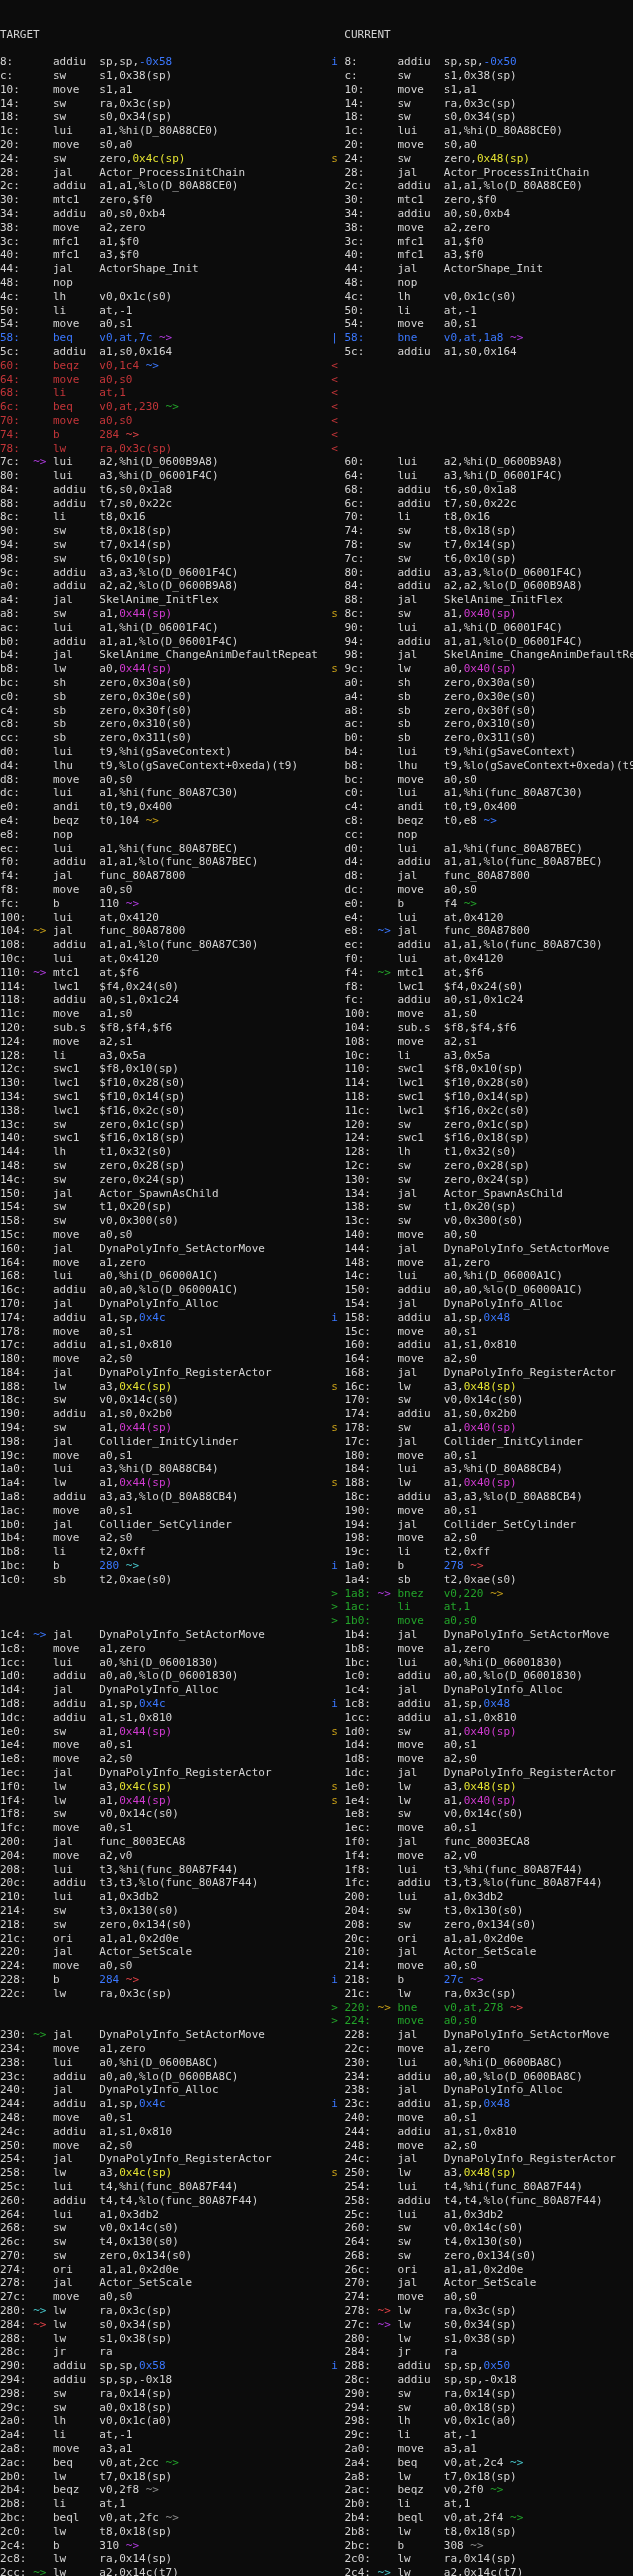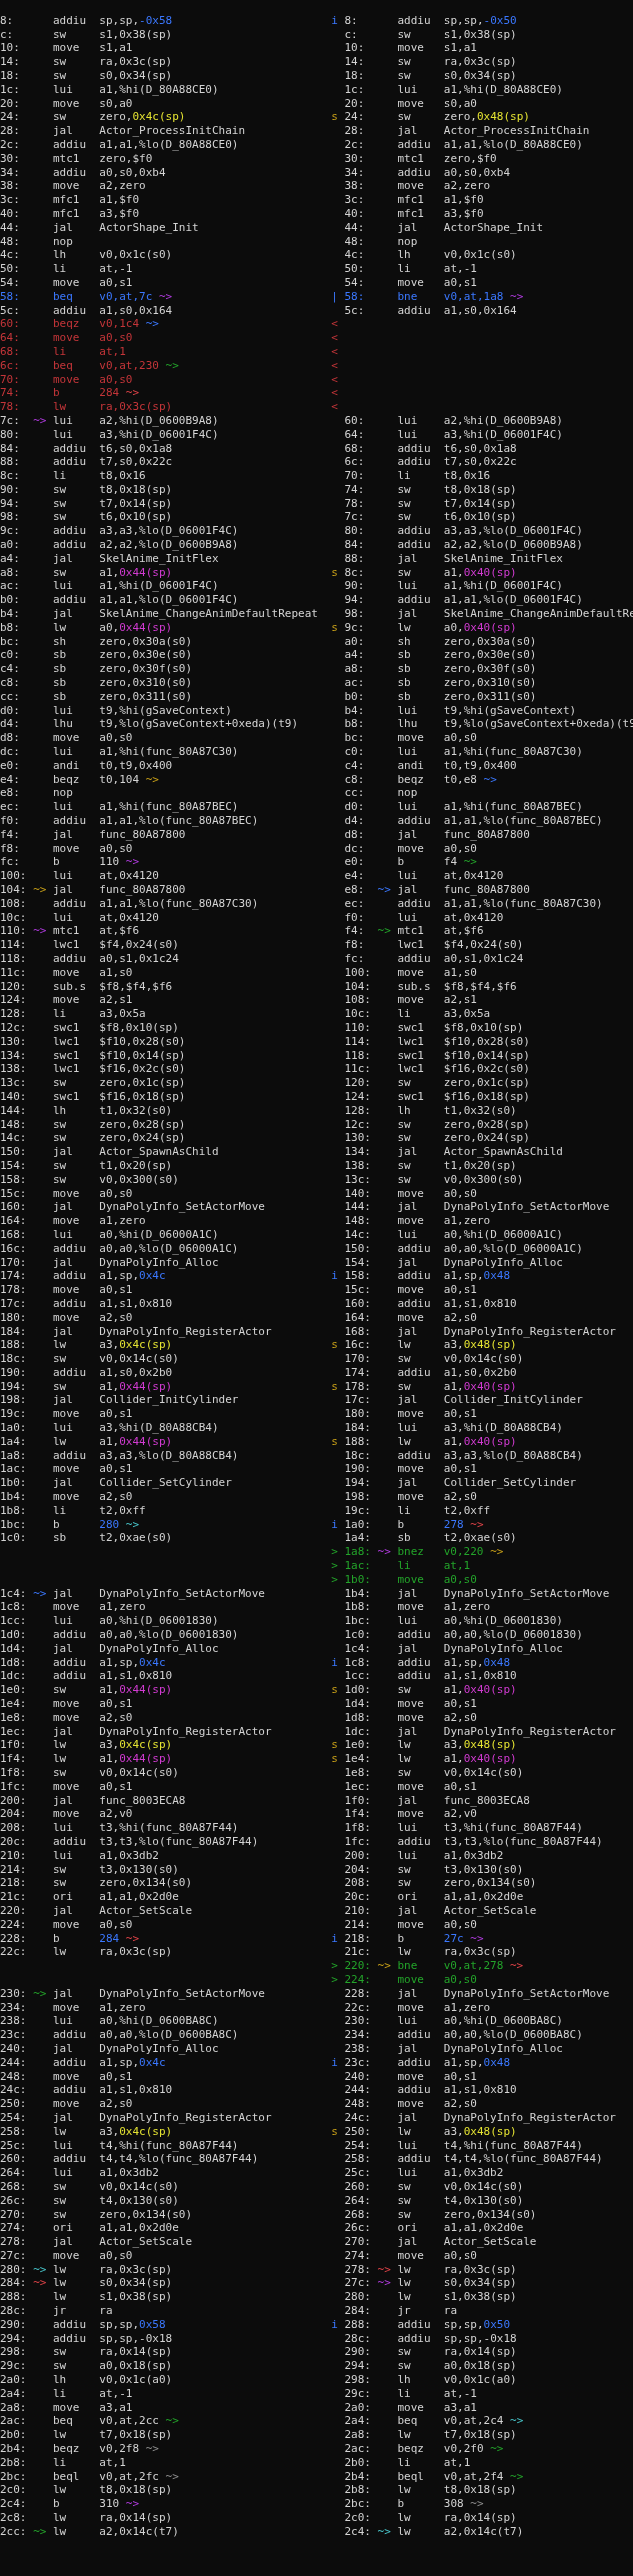--- a/index.html
+++ b/index.html
@@ -5,14 +5,15 @@
   html,body{margin:0;padding:0;background:#0c0c0c;}
   body{width:633px;height:2576px;overflow:hidden;}
   #diff{font-family:"DejaVu Sans Mono",monospace;font-size:11px;line-height:13.8px;color:#d4d4d4;white-space:pre;}
   .row{height:13.8px;white-space:pre;}
   .hdr-target{display:inline-block;width:52ch;}
 </style>
 </head>
 <body>
 
 <div id="diff">
+  <div class="row"><span class="hdr-target">TARGET</span><span>CURRENT</span></div>
 <div class="row"><span>8:   </span><span>   </span><span>addiu  </span><span>sp,sp,</span><span style="color: rgb(59, 120, 255);">-0x58</span><span>                        </span><span style="color: rgb(59, 120, 255);">i</span><span> </span><span>8:   </span><span>   </span><span>addiu  </span><span>sp,sp,</span><span style="color: rgb(59, 120, 255);">-0x50</span></div><div class="row"><span>c:   </span><span>   </span><span>sw     </span><span>s1,0x38(sp)</span><span>                        </span><span> </span><span> </span><span>c:   </span><span>   </span><span>sw     </span><span>s1,0x38(sp)</span></div><div class="row"><span>10:  </span><span>   </span><span>move   </span><span>s1,a1</span><span>                              </span><span> </span><span> </span><span>10:  </span><span>   </span><span>move   </span><span>s1,a1</span></div><div class="row"><span>14:  </span><span>   </span><span>sw     </span><span>ra,0x3c(sp)</span><span>                        </span><span> </span><span> </span><span>14:  </span><span>   </span><span>sw     </span><span>ra,0x3c(sp)</span></div><div class="row"><span>18:  </span><span>   </span><span>sw     </span><span>s0,0x34(sp)</span><span>                        </span><span> </span><span> </span><span>18:  </span><span>   </span><span>sw     </span><span>s0,0x34(sp)</span></div><div class="row"><span>1c:  </span><span>   </span><span>lui    </span><span>a1,%hi(D_80A88CE0)</span><span>                 </span><span> </span><span> </span><span>1c:  </span><span>   </span><span>lui    </span><span>a1,%hi(D_80A88CE0)</span></div><div class="row"><span>20:  </span><span>   </span><span>move   </span><span>s0,a0</span><span>                              </span><span> </span><span> </span><span>20:  </span><span>   </span><span>move   </span><span>s0,a0</span></div><div class="row"><span>24:  </span><span>   </span><span>sw     </span><span>zero,</span><span style="color: rgb(229, 228, 50);">0x4c(sp)</span><span>                      </span><span style="color: rgb(200, 160, 24);">s</span><span> </span><span>24:  </span><span>   </span><span>sw     </span><span>zero,</span><span style="color: rgb(229, 228, 50);">0x48(sp)</span></div><div class="row"><span>28:  </span><span>   </span><span>jal    </span><span>Actor_ProcessInitChain</span><span>             </span><span> </span><span> </span><span>28:  </span><span>   </span><span>jal    </span><span>Actor_ProcessInitChain</span></div><div class="row"><span>2c:  </span><span>   </span><span>addiu  </span><span>a1,a1,%lo(D_80A88CE0)</span><span>              </span><span> </span><span> </span><span>2c:  </span><span>   </span><span>addiu  </span><span>a1,a1,%lo(D_80A88CE0)</span></div><div class="row"><span>30:  </span><span>   </span><span>mtc1   </span><span>zero,$f0</span><span>                           </span><span> </span><span> </span><span>30:  </span><span>   </span><span>mtc1   </span><span>zero,$f0</span></div><div class="row"><span>34:  </span><span>   </span><span>addiu  </span><span>a0,s0,0xb4</span><span>                         </span><span> </span><span> </span><span>34:  </span><span>   </span><span>addiu  </span><span>a0,s0,0xb4</span></div><div class="row"><span>38:  </span><span>   </span><span>move   </span><span>a2,zero</span><span>                            </span><span> </span><span> </span><span>38:  </span><span>   </span><span>move   </span><span>a2,zero</span></div><div class="row"><span>3c:  </span><span>   </span><span>mfc1   </span><span>a1,$f0</span><span>                             </span><span> </span><span> </span><span>3c:  </span><span>   </span><span>mfc1   </span><span>a1,$f0</span></div><div class="row"><span>40:  </span><span>   </span><span>mfc1   </span><span>a3,$f0</span><span>                             </span><span> </span><span> </span><span>40:  </span><span>   </span><span>mfc1   </span><span>a3,$f0</span></div><div class="row"><span>44:  </span><span>   </span><span>jal    </span><span>ActorShape_Init</span><span>                    </span><span> </span><span> </span><span>44:  </span><span>   </span><span>jal    </span><span>ActorShape_Init</span></div><div class="row"><span>48:  </span><span>   </span><span>nop    </span><span>                                   </span><span> </span><span> </span><span>48:  </span><span>   </span><span>nop    </span></div><div class="row"><span>4c:  </span><span>   </span><span>lh     </span><span>v0,0x1c(s0)</span><span>                        </span><span> </span><span> </span><span>4c:  </span><span>   </span><span>lh     </span><span>v0,0x1c(s0)</span></div><div class="row"><span>50:  </span><span>   </span><span>li     </span><span>at,-1</span><span>                              </span><span> </span><span> </span><span>50:  </span><span>   </span><span>li     </span><span>at,-1</span></div><div class="row"><span>54:  </span><span>   </span><span>move   </span><span>a0,s1</span><span>                              </span><span> </span><span> </span><span>54:  </span><span>   </span><span>move   </span><span>a0,s1</span></div><div class="row"><span style="color: rgb(59, 120, 255);">58:  </span><span style="color: rgb(59, 120, 255);">   </span><span style="color: rgb(59, 120, 255);">beq    </span><span style="color: rgb(59, 120, 255);">v0,at,7c</span><span style="color: rgb(59, 120, 255);"> </span><span style="color: rgb(177, 59, 224);">~&gt;</span><span>                        </span><span style="color: rgb(59, 120, 255);">|</span><span> </span><span style="color: rgb(59, 120, 255);">58:  </span><span style="color: rgb(59, 120, 255);">   </span><span style="color: rgb(59, 120, 255);">bne    </span><span style="color: rgb(59, 120, 255);">v0,at,1a8</span><span style="color: rgb(59, 120, 255);"> </span><span style="color: rgb(177, 59, 224);">~&gt;</span></div><div class="row"><span>5c:  </span><span>   </span><span>addiu  </span><span>a1,s0,0x164</span><span>                        </span><span> </span><span> </span><span>5c:  </span><span>   </span><span>addiu  </span><span>a1,s0,0x164</span></div><div class="row"><span style="color: rgb(196, 53, 57);">60:  </span><span style="color: rgb(196, 53, 57);">   </span><span style="color: rgb(196, 53, 57);">beqz   </span><span style="color: rgb(196, 53, 57);">v0,1c4</span><span style="color: rgb(196, 53, 57);"> </span><span style="color: rgb(59, 120, 255);">~&gt;</span><span>                          </span><span style="color: rgb(196, 53, 57);">&lt;</span><span> </span></div><div class="row"><span style="color: rgb(196, 53, 57);">64:  </span><span style="color: rgb(196, 53, 57);">   </span><span style="color: rgb(196, 53, 57);">move   </span><span style="color: rgb(196, 53, 57);">a0,s0</span><span>                              </span><span style="color: rgb(196, 53, 57);">&lt;</span><span> </span></div><div class="row"><span style="color: rgb(196, 53, 57);">68:  </span><span style="color: rgb(196, 53, 57);">   </span><span style="color: rgb(196, 53, 57);">li     </span><span style="color: rgb(196, 53, 57);">at,1</span><span>                               </span><span style="color: rgb(196, 53, 57);">&lt;</span><span> </span></div><div class="row"><span style="color: rgb(196, 53, 57);">6c:  </span><span style="color: rgb(196, 53, 57);">   </span><span style="color: rgb(196, 53, 57);">beq    </span><span style="color: rgb(196, 53, 57);">v0,at,230</span><span style="color: rgb(196, 53, 57);"> </span><span style="color: rgb(35, 164, 42);">~&gt;</span><span>                       </span><span style="color: rgb(196, 53, 57);">&lt;</span><span> </span></div><div class="row"><span style="color: rgb(196, 53, 57);">70:  </span><span style="color: rgb(196, 53, 57);">   </span><span style="color: rgb(196, 53, 57);">move   </span><span style="color: rgb(196, 53, 57);">a0,s0</span><span>                              </span><span style="color: rgb(196, 53, 57);">&lt;</span><span> </span></div><div class="row"><span style="color: rgb(196, 53, 57);">74:  </span><span style="color: rgb(196, 53, 57);">   </span><span style="color: rgb(196, 53, 57);">b      </span><span style="color: rgb(196, 53, 57);">284</span><span style="color: rgb(196, 53, 57);"> </span><span style="color: rgb(224, 67, 72);">~&gt;</span><span>                             </span><span style="color: rgb(196, 53, 57);">&lt;</span><span> </span></div><div class="row"><span style="color: rgb(196, 53, 57);">78:  </span><span style="color: rgb(196, 53, 57);">   </span><span style="color: rgb(196, 53, 57);">lw     </span><span style="color: rgb(196, 53, 57);">ra,0x3c(sp)</span><span>                        </span><span style="color: rgb(196, 53, 57);">&lt;</span><span> </span></div><div class="row"><span>7c:  </span><span style="color: rgb(177, 59, 224);">~&gt; </span><span>lui    </span><span>a2,%hi(D_0600B9A8)</span><span>                 </span><span> </span><span> </span><span>60:  </span><span>   </span><span>lui    </span><span>a2,%hi(D_0600B9A8)</span></div><div class="row"><span>80:  </span><span>   </span><span>lui    </span><span>a3,%hi(D_06001F4C)</span><span>                 </span><span> </span><span> </span><span>64:  </span><span>   </span><span>lui    </span><span>a3,%hi(D_06001F4C)</span></div><div class="row"><span>84:  </span><span>   </span><span>addiu  </span><span>t6,s0,0x1a8</span><span>                        </span><span> </span><span> </span><span>68:  </span><span>   </span><span>addiu  </span><span>t6,s0,0x1a8</span></div><div class="row"><span>88:  </span><span>   </span><span>addiu  </span><span>t7,s0,0x22c</span><span>                        </span><span> </span><span> </span><span>6c:  </span><span>   </span><span>addiu  </span><span>t7,s0,0x22c</span></div><div class="row"><span>8c:  </span><span>   </span><span>li     </span><span>t8,0x16</span><span>                            </span><span> </span><span> </span><span>70:  </span><span>   </span><span>li     </span><span>t8,0x16</span></div><div class="row"><span>90:  </span><span>   </span><span>sw     </span><span>t8,0x18(sp)</span><span>                        </span><span> </span><span> </span><span>74:  </span><span>   </span><span>sw     </span><span>t8,0x18(sp)</span></div><div class="row"><span>94:  </span><span>   </span><span>sw     </span><span>t7,0x14(sp)</span><span>                        </span><span> </span><span> </span><span>78:  </span><span>   </span><span>sw     </span><span>t7,0x14(sp)</span></div><div class="row"><span>98:  </span><span>   </span><span>sw     </span><span>t6,0x10(sp)</span><span>                        </span><span> </span><span> </span><span>7c:  </span><span>   </span><span>sw     </span><span>t6,0x10(sp)</span></div><div class="row"><span>9c:  </span><span>   </span><span>addiu  </span><span>a3,a3,%lo(D_06001F4C)</span><span>              </span><span> </span><span> </span><span>80:  </span><span>   </span><span>addiu  </span><span>a3,a3,%lo(D_06001F4C)</span></div><div class="row"><span>a0:  </span><span>   </span><span>addiu  </span><span>a2,a2,%lo(D_0600B9A8)</span><span>              </span><span> </span><span> </span><span>84:  </span><span>   </span><span>addiu  </span><span>a2,a2,%lo(D_0600B9A8)</span></div><div class="row"><span>a4:  </span><span>   </span><span>jal    </span><span>SkelAnime_InitFlex</span><span>                 </span><span> </span><span> </span><span>88:  </span><span>   </span><span>jal    </span><span>SkelAnime_InitFlex</span></div><div class="row"><span>a8:  </span><span>   </span><span>sw     </span><span>a1,</span><span style="color: rgb(210, 59, 210);">0x44(sp)</span><span>                        </span><span style="color: rgb(200, 160, 24);">s</span><span> </span><span>8c:  </span><span>   </span><span>sw     </span><span>a1,</span><span style="color: rgb(210, 59, 210);">0x40(sp)</span></div><div class="row"><span>ac:  </span><span>   </span><span>lui    </span><span>a1,%hi(D_06001F4C)</span><span>                 </span><span> </span><span> </span><span>90:  </span><span>   </span><span>lui    </span><span>a1,%hi(D_06001F4C)</span></div><div class="row"><span>b0:  </span><span>   </span><span>addiu  </span><span>a1,a1,%lo(D_06001F4C)</span><span>              </span><span> </span><span> </span><span>94:  </span><span>   </span><span>addiu  </span><span>a1,a1,%lo(D_06001F4C)</span></div><div class="row"><span>b4:  </span><span>   </span><span>jal    </span><span>SkelAnime_ChangeAnimDefaultRepeat</span><span>  </span><span> </span><span> </span><span>98:  </span><span>   </span><span>jal    </span><span>SkelAnime_ChangeAnimDefaultRepeat</span></div><div class="row"><span>b8:  </span><span>   </span><span>lw     </span><span>a0,</span><span style="color: rgb(210, 59, 210);">0x44(sp)</span><span>                        </span><span style="color: rgb(200, 160, 24);">s</span><span> </span><span>9c:  </span><span>   </span><span>lw     </span><span>a0,</span><span style="color: rgb(210, 59, 210);">0x40(sp)</span></div><div class="row"><span>bc:  </span><span>   </span><span>sh     </span><span>zero,0x30a(s0)</span><span>                     </span><span> </span><span> </span><span>a0:  </span><span>   </span><span>sh     </span><span>zero,0x30a(s0)</span></div><div class="row"><span>c0:  </span><span>   </span><span>sb     </span><span>zero,0x30e(s0)</span><span>                     </span><span> </span><span> </span><span>a4:  </span><span>   </span><span>sb     </span><span>zero,0x30e(s0)</span></div><div class="row"><span>c4:  </span><span>   </span><span>sb     </span><span>zero,0x30f(s0)</span><span>                     </span><span> </span><span> </span><span>a8:  </span><span>   </span><span>sb     </span><span>zero,0x30f(s0)</span></div><div class="row"><span>c8:  </span><span>   </span><span>sb     </span><span>zero,0x310(s0)</span><span>                     </span><span> </span><span> </span><span>ac:  </span><span>   </span><span>sb     </span><span>zero,0x310(s0)</span></div><div class="row"><span>cc:  </span><span>   </span><span>sb     </span><span>zero,0x311(s0)</span><span>                     </span><span> </span><span> </span><span>b0:  </span><span>   </span><span>sb     </span><span>zero,0x311(s0)</span></div><div class="row"><span>d0:  </span><span>   </span><span>lui    </span><span>t9,%hi(gSaveContext)</span><span>               </span><span> </span><span> </span><span>b4:  </span><span>   </span><span>lui    </span><span>t9,%hi(gSaveContext)</span></div><div class="row"><span>d4:  </span><span>   </span><span>lhu    </span><span>t9,%lo(gSaveContext+0xeda)(t9)</span><span>     </span><span> </span><span> </span><span>b8:  </span><span>   </span><span>lhu    </span><span>t9,%lo(gSaveContext+0xeda)(t9)</span></div><div class="row"><span>d8:  </span><span>   </span><span>move   </span><span>a0,s0</span><span>                              </span><span> </span><span> </span><span>bc:  </span><span>   </span><span>move   </span><span>a0,s0</span></div><div class="row"><span>dc:  </span><span>   </span><span>lui    </span><span>a1,%hi(func_80A87C30)</span><span>              </span><span> </span><span> </span><span>c0:  </span><span>   </span><span>lui    </span><span>a1,%hi(func_80A87C30)</span></div><div class="row"><span>e0:  </span><span>   </span><span>andi   </span><span>t0,t9,0x400</span><span>                        </span><span> </span><span> </span><span>c4:  </span><span>   </span><span>andi   </span><span>t0,t9,0x400</span></div><div class="row"><span>e4:  </span><span>   </span><span>beqz   </span><span>t0,104</span><span> </span><span style="color: rgb(200, 160, 24);">~&gt;</span><span>                          </span><span> </span><span> </span><span>c8:  </span><span>   </span><span>beqz   </span><span>t0,e8</span><span> </span><span style="color: rgb(59, 120, 255);">~&gt;</span></div><div class="row"><span>e8:  </span><span>   </span><span>nop    </span><span>                                   </span><span> </span><span> </span><span>cc:  </span><span>   </span><span>nop    </span></div><div class="row"><span>ec:  </span><span>   </span><span>lui    </span><span>a1,%hi(func_80A87BEC)</span><span>              </span><span> </span><span> </span><span>d0:  </span><span>   </span><span>lui    </span><span>a1,%hi(func_80A87BEC)</span></div><div class="row"><span>f0:  </span><span>   </span><span>addiu  </span><span>a1,a1,%lo(func_80A87BEC)</span><span>           </span><span> </span><span> </span><span>d4:  </span><span>   </span><span>addiu  </span><span>a1,a1,%lo(func_80A87BEC)</span></div><div class="row"><span>f4:  </span><span>   </span><span>jal    </span><span>func_80A87800</span><span>                      </span><span> </span><span> </span><span>d8:  </span><span>   </span><span>jal    </span><span>func_80A87800</span></div><div class="row"><span>f8:  </span><span>   </span><span>move   </span><span>a0,s0</span><span>                              </span><span> </span><span> </span><span>dc:  </span><span>   </span><span>move   </span><span>a0,s0</span></div><div class="row"><span>fc:  </span><span>   </span><span>b      </span><span>110</span><span> </span><span style="color: rgb(177, 59, 224);">~&gt;</span><span>                             </span><span> </span><span> </span><span>e0:  </span><span>   </span><span>b      </span><span>f4</span><span> </span><span style="color: rgb(35, 164, 42);">~&gt;</span></div><div class="row"><span>100: </span><span>   </span><span>lui    </span><span>at,0x4120</span><span>                          </span><span> </span><span> </span><span>e4:  </span><span>   </span><span>lui    </span><span>at,0x4120</span></div><div class="row"><span>104: </span><span style="color: rgb(200, 160, 24);">~&gt; </span><span>jal    </span><span>func_80A87800</span><span>                      </span><span> </span><span> </span><span>e8:  </span><span style="color: rgb(59, 120, 255);">~&gt; </span><span>jal    </span><span>func_80A87800</span></div><div class="row"><span>108: </span><span>   </span><span>addiu  </span><span>a1,a1,%lo(func_80A87C30)</span><span>           </span><span> </span><span> </span><span>ec:  </span><span>   </span><span>addiu  </span><span>a1,a1,%lo(func_80A87C30)</span></div><div class="row"><span>10c: </span><span>   </span><span>lui    </span><span>at,0x4120</span><span>                          </span><span> </span><span> </span><span>f0:  </span><span>   </span><span>lui    </span><span>at,0x4120</span></div><div class="row"><span>110: </span><span style="color: rgb(177, 59, 224);">~&gt; </span><span>mtc1   </span><span>at,$f6</span><span>                             </span><span> </span><span> </span><span>f4:  </span><span style="color: rgb(35, 164, 42);">~&gt; </span><span>mtc1   </span><span>at,$f6</span></div><div class="row"><span>114: </span><span>   </span><span>lwc1   </span><span>$f4,0x24(s0)</span><span>                       </span><span> </span><span> </span><span>f8:  </span><span>   </span><span>lwc1   </span><span>$f4,0x24(s0)</span></div><div class="row"><span>118: </span><span>   </span><span>addiu  </span><span>a0,s1,0x1c24</span><span>                       </span><span> </span><span> </span><span>fc:  </span><span>   </span><span>addiu  </span><span>a0,s1,0x1c24</span></div><div class="row"><span>11c: </span><span>   </span><span>move   </span><span>a1,s0</span><span>                              </span><span> </span><span> </span><span>100: </span><span>   </span><span>move   </span><span>a1,s0</span></div><div class="row"><span>120: </span><span>   </span><span>sub.s  </span><span>$f8,$f4,$f6</span><span>                        </span><span> </span><span> </span><span>104: </span><span>   </span><span>sub.s  </span><span>$f8,$f4,$f6</span></div><div class="row"><span>124: </span><span>   </span><span>move   </span><span>a2,s1</span><span>                              </span><span> </span><span> </span><span>108: </span><span>   </span><span>move   </span><span>a2,s1</span></div><div class="row"><span>128: </span><span>   </span><span>li     </span><span>a3,0x5a</span><span>                            </span><span> </span><span> </span><span>10c: </span><span>   </span><span>li     </span><span>a3,0x5a</span></div><div class="row"><span>12c: </span><span>   </span><span>swc1   </span><span>$f8,0x10(sp)</span><span>                       </span><span> </span><span> </span><span>110: </span><span>   </span><span>swc1   </span><span>$f8,0x10(sp)</span></div><div class="row"><span>130: </span><span>   </span><span>lwc1   </span><span>$f10,0x28(s0)</span><span>                      </span><span> </span><span> </span><span>114: </span><span>   </span><span>lwc1   </span><span>$f10,0x28(s0)</span></div><div class="row"><span>134: </span><span>   </span><span>swc1   </span><span>$f10,0x14(sp)</span><span>                      </span><span> </span><span> </span><span>118: </span><span>   </span><span>swc1   </span><span>$f10,0x14(sp)</span></div><div class="row"><span>138: </span><span>   </span><span>lwc1   </span><span>$f16,0x2c(s0)</span><span>                      </span><span> </span><span> </span><span>11c: </span><span>   </span><span>lwc1   </span><span>$f16,0x2c(s0)</span></div><div class="row"><span>13c: </span><span>   </span><span>sw     </span><span>zero,0x1c(sp)</span><span>                      </span><span> </span><span> </span><span>120: </span><span>   </span><span>sw     </span><span>zero,0x1c(sp)</span></div><div class="row"><span>140: </span><span>   </span><span>swc1   </span><span>$f16,0x18(sp)</span><span>                      </span><span> </span><span> </span><span>124: </span><span>   </span><span>swc1   </span><span>$f16,0x18(sp)</span></div><div class="row"><span>144: </span><span>   </span><span>lh     </span><span>t1,0x32(s0)</span><span>                        </span><span> </span><span> </span><span>128: </span><span>   </span><span>lh     </span><span>t1,0x32(s0)</span></div><div class="row"><span>148: </span><span>   </span><span>sw     </span><span>zero,0x28(sp)</span><span>                      </span><span> </span><span> </span><span>12c: </span><span>   </span><span>sw     </span><span>zero,0x28(sp)</span></div><div class="row"><span>14c: </span><span>   </span><span>sw     </span><span>zero,0x24(sp)</span><span>                      </span><span> </span><span> </span><span>130: </span><span>   </span><span>sw     </span><span>zero,0x24(sp)</span></div><div class="row"><span>150: </span><span>   </span><span>jal    </span><span>Actor_SpawnAsChild</span><span>                 </span><span> </span><span> </span><span>134: </span><span>   </span><span>jal    </span><span>Actor_SpawnAsChild</span></div><div class="row"><span>154: </span><span>   </span><span>sw     </span><span>t1,0x20(sp)</span><span>                        </span><span> </span><span> </span><span>138: </span><span>   </span><span>sw     </span><span>t1,0x20(sp)</span></div><div class="row"><span>158: </span><span>   </span><span>sw     </span><span>v0,0x300(s0)</span><span>                       </span><span> </span><span> </span><span>13c: </span><span>   </span><span>sw     </span><span>v0,0x300(s0)</span></div><div class="row"><span>15c: </span><span>   </span><span>move   </span><span>a0,s0</span><span>                              </span><span> </span><span> </span><span>140: </span><span>   </span><span>move   </span><span>a0,s0</span></div><div class="row"><span>160: </span><span>   </span><span>jal    </span><span>DynaPolyInfo_SetActorMove</span><span>          </span><span> </span><span> </span><span>144: </span><span>   </span><span>jal    </span><span>DynaPolyInfo_SetActorMove</span></div><div class="row"><span>164: </span><span>   </span><span>move   </span><span>a1,zero</span><span>                            </span><span> </span><span> </span><span>148: </span><span>   </span><span>move   </span><span>a1,zero</span></div><div class="row"><span>168: </span><span>   </span><span>lui    </span><span>a0,%hi(D_06000A1C)</span><span>                 </span><span> </span><span> </span><span>14c: </span><span>   </span><span>lui    </span><span>a0,%hi(D_06000A1C)</span></div><div class="row"><span>16c: </span><span>   </span><span>addiu  </span><span>a0,a0,%lo(D_06000A1C)</span><span>              </span><span> </span><span> </span><span>150: </span><span>   </span><span>addiu  </span><span>a0,a0,%lo(D_06000A1C)</span></div><div class="row"><span>170: </span><span>   </span><span>jal    </span><span>DynaPolyInfo_Alloc</span><span>                 </span><span> </span><span> </span><span>154: </span><span>   </span><span>jal    </span><span>DynaPolyInfo_Alloc</span></div><div class="row"><span>174: </span><span>   </span><span>addiu  </span><span>a1,sp,</span><span style="color: rgb(59, 120, 255);">0x4c</span><span>                         </span><span style="color: rgb(59, 120, 255);">i</span><span> </span><span>158: </span><span>   </span><span>addiu  </span><span>a1,sp,</span><span style="color: rgb(59, 120, 255);">0x48</span></div><div class="row"><span>178: </span><span>   </span><span>move   </span><span>a0,s1</span><span>                              </span><span> </span><span> </span><span>15c: </span><span>   </span><span>move   </span><span>a0,s1</span></div><div class="row"><span>17c: </span><span>   </span><span>addiu  </span><span>a1,s1,0x810</span><span>                        </span><span> </span><span> </span><span>160: </span><span>   </span><span>addiu  </span><span>a1,s1,0x810</span></div><div class="row"><span>180: </span><span>   </span><span>move   </span><span>a2,s0</span><span>                              </span><span> </span><span> </span><span>164: </span><span>   </span><span>move   </span><span>a2,s0</span></div><div class="row"><span>184: </span><span>   </span><span>jal    </span><span>DynaPolyInfo_RegisterActor</span><span>         </span><span> </span><span> </span><span>168: </span><span>   </span><span>jal    </span><span>DynaPolyInfo_RegisterActor</span></div><div class="row"><span>188: </span><span>   </span><span>lw     </span><span>a3,</span><span style="color: rgb(229, 228, 50);">0x4c(sp)</span><span>                        </span><span style="color: rgb(200, 160, 24);">s</span><span> </span><span>16c: </span><span>   </span><span>lw     </span><span>a3,</span><span style="color: rgb(229, 228, 50);">0x48(sp)</span></div><div class="row"><span>18c: </span><span>   </span><span>sw     </span><span>v0,0x14c(s0)</span><span>                       </span><span> </span><span> </span><span>170: </span><span>   </span><span>sw     </span><span>v0,0x14c(s0)</span></div><div class="row"><span>190: </span><span>   </span><span>addiu  </span><span>a1,s0,0x2b0</span><span>                        </span><span> </span><span> </span><span>174: </span><span>   </span><span>addiu  </span><span>a1,s0,0x2b0</span></div><div class="row"><span>194: </span><span>   </span><span>sw     </span><span>a1,</span><span style="color: rgb(210, 59, 210);">0x44(sp)</span><span>                        </span><span style="color: rgb(200, 160, 24);">s</span><span> </span><span>178: </span><span>   </span><span>sw     </span><span>a1,</span><span style="color: rgb(210, 59, 210);">0x40(sp)</span></div><div class="row"><span>198: </span><span>   </span><span>jal    </span><span>Collider_InitCylinder</span><span>              </span><span> </span><span> </span><span>17c: </span><span>   </span><span>jal    </span><span>Collider_InitCylinder</span></div><div class="row"><span>19c: </span><span>   </span><span>move   </span><span>a0,s1</span><span>                              </span><span> </span><span> </span><span>180: </span><span>   </span><span>move   </span><span>a0,s1</span></div><div class="row"><span>1a0: </span><span>   </span><span>lui    </span><span>a3,%hi(D_80A88CB4)</span><span>                 </span><span> </span><span> </span><span>184: </span><span>   </span><span>lui    </span><span>a3,%hi(D_80A88CB4)</span></div><div class="row"><span>1a4: </span><span>   </span><span>lw     </span><span>a1,</span><span style="color: rgb(210, 59, 210);">0x44(sp)</span><span>                        </span><span style="color: rgb(200, 160, 24);">s</span><span> </span><span>188: </span><span>   </span><span>lw     </span><span>a1,</span><span style="color: rgb(210, 59, 210);">0x40(sp)</span></div><div class="row"><span>1a8: </span><span>   </span><span>addiu  </span><span>a3,a3,%lo(D_80A88CB4)</span><span>              </span><span> </span><span> </span><span>18c: </span><span>   </span><span>addiu  </span><span>a3,a3,%lo(D_80A88CB4)</span></div><div class="row"><span>1ac: </span><span>   </span><span>move   </span><span>a0,s1</span><span>                              </span><span> </span><span> </span><span>190: </span><span>   </span><span>move   </span><span>a0,s1</span></div><div class="row"><span>1b0: </span><span>   </span><span>jal    </span><span>Collider_SetCylinder</span><span>               </span><span> </span><span> </span><span>194: </span><span>   </span><span>jal    </span><span>Collider_SetCylinder</span></div><div class="row"><span>1b4: </span><span>   </span><span>move   </span><span>a2,s0</span><span>                              </span><span> </span><span> </span><span>198: </span><span>   </span><span>move   </span><span>a2,s0</span></div><div class="row"><span>1b8: </span><span>   </span><span>li     </span><span>t2,0xff</span><span>                            </span><span> </span><span> </span><span>19c: </span><span>   </span><span>li     </span><span>t2,0xff</span></div><div class="row"><span>1bc: </span><span>   </span><span>b      </span><span style="color: rgb(59, 120, 255);">280</span><span> </span><span style="color: rgb(72, 199, 204);">~&gt;</span><span>                             </span><span style="color: rgb(59, 120, 255);">i</span><span> </span><span>1a0: </span><span>   </span><span>b      </span><span style="color: rgb(59, 120, 255);">278</span><span> </span><span style="color: rgb(224, 67, 72);">~&gt;</span></div><div class="row"><span>1c0: </span><span>   </span><span>sb     </span><span>t2,0xae(s0)</span><span>                        </span><span> </span><span> </span><span>1a4: </span><span>   </span><span>sb     </span><span>t2,0xae(s0)</span></div><div class="row"><span>                                                  </span><span style="color: rgb(35, 164, 42);">&gt;</span><span> </span><span style="color: rgb(35, 164, 42);">1a8: </span><span style="color: rgb(177, 59, 224);">~&gt; </span><span style="color: rgb(35, 164, 42);">bnez   </span><span style="color: rgb(35, 164, 42);">v0,220</span><span style="color: rgb(35, 164, 42);"> </span><span style="color: rgb(200, 160, 24);">~&gt;</span></div><div class="row"><span>                                                  </span><span style="color: rgb(35, 164, 42);">&gt;</span><span> </span><span style="color: rgb(35, 164, 42);">1ac: </span><span style="color: rgb(35, 164, 42);">   </span><span style="color: rgb(35, 164, 42);">li     </span><span style="color: rgb(35, 164, 42);">at,1</span></div><div class="row"><span>                                                  </span><span style="color: rgb(35, 164, 42);">&gt;</span><span> </span><span style="color: rgb(35, 164, 42);">1b0: </span><span style="color: rgb(35, 164, 42);">   </span><span style="color: rgb(35, 164, 42);">move   </span><span style="color: rgb(35, 164, 42);">a0,s0</span></div><div class="row"><span>1c4: </span><span style="color: rgb(59, 120, 255);">~&gt; </span><span>jal    </span><span>DynaPolyInfo_SetActorMove</span><span>          </span><span> </span><span> </span><span>1b4: </span><span>   </span><span>jal    </span><span>DynaPolyInfo_SetActorMove</span></div><div class="row"><span>1c8: </span><span>   </span><span>move   </span><span>a1,zero</span><span>                            </span><span> </span><span> </span><span>1b8: </span><span>   </span><span>move   </span><span>a1,zero</span></div><div class="row"><span>1cc: </span><span>   </span><span>lui    </span><span>a0,%hi(D_06001830)</span><span>                 </span><span> </span><span> </span><span>1bc: </span><span>   </span><span>lui    </span><span>a0,%hi(D_06001830)</span></div><div class="row"><span>1d0: </span><span>   </span><span>addiu  </span><span>a0,a0,%lo(D_06001830)</span><span>              </span><span> </span><span> </span><span>1c0: </span><span>   </span><span>addiu  </span><span>a0,a0,%lo(D_06001830)</span></div><div class="row"><span>1d4: </span><span>   </span><span>jal    </span><span>DynaPolyInfo_Alloc</span><span>                 </span><span> </span><span> </span><span>1c4: </span><span>   </span><span>jal    </span><span>DynaPolyInfo_Alloc</span></div><div class="row"><span>1d8: </span><span>   </span><span>addiu  </span><span>a1,sp,</span><span style="color: rgb(59, 120, 255);">0x4c</span><span>                         </span><span style="color: rgb(59, 120, 255);">i</span><span> </span><span>1c8: </span><span>   </span><span>addiu  </span><span>a1,sp,</span><span style="color: rgb(59, 120, 255);">0x48</span></div><div class="row"><span>1dc: </span><span>   </span><span>addiu  </span><span>a1,s1,0x810</span><span>                        </span><span> </span><span> </span><span>1cc: </span><span>   </span><span>addiu  </span><span>a1,s1,0x810</span></div><div class="row"><span>1e0: </span><span>   </span><span>sw     </span><span>a1,</span><span style="color: rgb(210, 59, 210);">0x44(sp)</span><span>                        </span><span style="color: rgb(200, 160, 24);">s</span><span> </span><span>1d0: </span><span>   </span><span>sw     </span><span>a1,</span><span style="color: rgb(210, 59, 210);">0x40(sp)</span></div><div class="row"><span>1e4: </span><span>   </span><span>move   </span><span>a0,s1</span><span>                              </span><span> </span><span> </span><span>1d4: </span><span>   </span><span>move   </span><span>a0,s1</span></div><div class="row"><span>1e8: </span><span>   </span><span>move   </span><span>a2,s0</span><span>                              </span><span> </span><span> </span><span>1d8: </span><span>   </span><span>move   </span><span>a2,s0</span></div><div class="row"><span>1ec: </span><span>   </span><span>jal    </span><span>DynaPolyInfo_RegisterActor</span><span>         </span><span> </span><span> </span><span>1dc: </span><span>   </span><span>jal    </span><span>DynaPolyInfo_RegisterActor</span></div><div class="row"><span>1f0: </span><span>   </span><span>lw     </span><span>a3,</span><span style="color: rgb(229, 228, 50);">0x4c(sp)</span><span>                        </span><span style="color: rgb(200, 160, 24);">s</span><span> </span><span>1e0: </span><span>   </span><span>lw     </span><span>a3,</span><span style="color: rgb(229, 228, 50);">0x48(sp)</span></div><div class="row"><span>1f4: </span><span>   </span><span>lw     </span><span>a1,</span><span style="color: rgb(210, 59, 210);">0x44(sp)</span><span>                        </span><span style="color: rgb(200, 160, 24);">s</span><span> </span><span>1e4: </span><span>   </span><span>lw     </span><span>a1,</span><span style="color: rgb(210, 59, 210);">0x40(sp)</span></div><div class="row"><span>1f8: </span><span>   </span><span>sw     </span><span>v0,0x14c(s0)</span><span>                       </span><span> </span><span> </span><span>1e8: </span><span>   </span><span>sw     </span><span>v0,0x14c(s0)</span></div><div class="row"><span>1fc: </span><span>   </span><span>move   </span><span>a0,s1</span><span>                              </span><span> </span><span> </span><span>1ec: </span><span>   </span><span>move   </span><span>a0,s1</span></div><div class="row"><span>200: </span><span>   </span><span>jal    </span><span>func_8003ECA8</span><span>                      </span><span> </span><span> </span><span>1f0: </span><span>   </span><span>jal    </span><span>func_8003ECA8</span></div><div class="row"><span>204: </span><span>   </span><span>move   </span><span>a2,v0</span><span>                              </span><span> </span><span> </span><span>1f4: </span><span>   </span><span>move   </span><span>a2,v0</span></div><div class="row"><span>208: </span><span>   </span><span>lui    </span><span>t3,%hi(func_80A87F44)</span><span>              </span><span> </span><span> </span><span>1f8: </span><span>   </span><span>lui    </span><span>t3,%hi(func_80A87F44)</span></div><div class="row"><span>20c: </span><span>   </span><span>addiu  </span><span>t3,t3,%lo(func_80A87F44)</span><span>           </span><span> </span><span> </span><span>1fc: </span><span>   </span><span>addiu  </span><span>t3,t3,%lo(func_80A87F44)</span></div><div class="row"><span>210: </span><span>   </span><span>lui    </span><span>a1,0x3db2</span><span>                          </span><span> </span><span> </span><span>200: </span><span>   </span><span>lui    </span><span>a1,0x3db2</span></div><div class="row"><span>214: </span><span>   </span><span>sw     </span><span>t3,0x130(s0)</span><span>                       </span><span> </span><span> </span><span>204: </span><span>   </span><span>sw     </span><span>t3,0x130(s0)</span></div><div class="row"><span>218: </span><span>   </span><span>sw     </span><span>zero,0x134(s0)</span><span>                     </span><span> </span><span> </span><span>208: </span><span>   </span><span>sw     </span><span>zero,0x134(s0)</span></div><div class="row"><span>21c: </span><span>   </span><span>ori    </span><span>a1,a1,0x2d0e</span><span>                       </span><span> </span><span> </span><span>20c: </span><span>   </span><span>ori    </span><span>a1,a1,0x2d0e</span></div><div class="row"><span>220: </span><span>   </span><span>jal    </span><span>Actor_SetScale</span><span>                     </span><span> </span><span> </span><span>210: </span><span>   </span><span>jal    </span><span>Actor_SetScale</span></div><div class="row"><span>224: </span><span>   </span><span>move   </span><span>a0,s0</span><span>                              </span><span> </span><span> </span><span>214: </span><span>   </span><span>move   </span><span>a0,s0</span></div><div class="row"><span>228: </span><span>   </span><span>b      </span><span style="color: rgb(59, 120, 255);">284</span><span> </span><span style="color: rgb(224, 67, 72);">~&gt;</span><span>                             </span><span style="color: rgb(59, 120, 255);">i</span><span> </span><span>218: </span><span>   </span><span>b      </span><span style="color: rgb(59, 120, 255);">27c</span><span> </span><span style="color: rgb(177, 59, 224);">~&gt;</span></div><div class="row"><span>22c: </span><span>   </span><span>lw     </span><span>ra,0x3c(sp)</span><span>                        </span><span> </span><span> </span><span>21c: </span><span>   </span><span>lw     </span><span>ra,0x3c(sp)</span></div><div class="row"><span>                                                  </span><span style="color: rgb(35, 164, 42);">&gt;</span><span> </span><span style="color: rgb(35, 164, 42);">220: </span><span style="color: rgb(200, 160, 24);">~&gt; </span><span style="color: rgb(35, 164, 42);">bne    </span><span style="color: rgb(35, 164, 42);">v0,at,278</span><span style="color: rgb(35, 164, 42);"> </span><span style="color: rgb(224, 67, 72);">~&gt;</span></div><div class="row"><span>                                                  </span><span style="color: rgb(35, 164, 42);">&gt;</span><span> </span><span style="color: rgb(35, 164, 42);">224: </span><span style="color: rgb(35, 164, 42);">   </span><span style="color: rgb(35, 164, 42);">move   </span><span style="color: rgb(35, 164, 42);">a0,s0</span></div><div class="row"><span>230: </span><span style="color: rgb(35, 164, 42);">~&gt; </span><span>jal    </span><span>DynaPolyInfo_SetActorMove</span><span>          </span><span> </span><span> </span><span>228: </span><span>   </span><span>jal    </span><span>DynaPolyInfo_SetActorMove</span></div><div class="row"><span>234: </span><span>   </span><span>move   </span><span>a1,zero</span><span>                            </span><span> </span><span> </span><span>22c: </span><span>   </span><span>move   </span><span>a1,zero</span></div><div class="row"><span>238: </span><span>   </span><span>lui    </span><span>a0,%hi(D_0600BA8C)</span><span>                 </span><span> </span><span> </span><span>230: </span><span>   </span><span>lui    </span><span>a0,%hi(D_0600BA8C)</span></div><div class="row"><span>23c: </span><span>   </span><span>addiu  </span><span>a0,a0,%lo(D_0600BA8C)</span><span>              </span><span> </span><span> </span><span>234: </span><span>   </span><span>addiu  </span><span>a0,a0,%lo(D_0600BA8C)</span></div><div class="row"><span>240: </span><span>   </span><span>jal    </span><span>DynaPolyInfo_Alloc</span><span>                 </span><span> </span><span> </span><span>238: </span><span>   </span><span>jal    </span><span>DynaPolyInfo_Alloc</span></div><div class="row"><span>244: </span><span>   </span><span>addiu  </span><span>a1,sp,</span><span style="color: rgb(59, 120, 255);">0x4c</span><span>                         </span><span style="color: rgb(59, 120, 255);">i</span><span> </span><span>23c: </span><span>   </span><span>addiu  </span><span>a1,sp,</span><span style="color: rgb(59, 120, 255);">0x48</span></div><div class="row"><span>248: </span><span>   </span><span>move   </span><span>a0,s1</span><span>                              </span><span> </span><span> </span><span>240: </span><span>   </span><span>move   </span><span>a0,s1</span></div><div class="row"><span>24c: </span><span>   </span><span>addiu  </span><span>a1,s1,0x810</span><span>                        </span><span> </span><span> </span><span>244: </span><span>   </span><span>addiu  </span><span>a1,s1,0x810</span></div><div class="row"><span>250: </span><span>   </span><span>move   </span><span>a2,s0</span><span>                              </span><span> </span><span> </span><span>248: </span><span>   </span><span>move   </span><span>a2,s0</span></div><div class="row"><span>254: </span><span>   </span><span>jal    </span><span>DynaPolyInfo_RegisterActor</span><span>         </span><span> </span><span> </span><span>24c: </span><span>   </span><span>jal    </span><span>DynaPolyInfo_RegisterActor</span></div><div class="row"><span>258: </span><span>   </span><span>lw     </span><span>a3,</span><span style="color: rgb(229, 228, 50);">0x4c(sp)</span><span>                        </span><span style="color: rgb(200, 160, 24);">s</span><span> </span><span>250: </span><span>   </span><span>lw     </span><span>a3,</span><span style="color: rgb(229, 228, 50);">0x48(sp)</span></div><div class="row"><span>25c: </span><span>   </span><span>lui    </span><span>t4,%hi(func_80A87F44)</span><span>              </span><span> </span><span> </span><span>254: </span><span>   </span><span>lui    </span><span>t4,%hi(func_80A87F44)</span></div><div class="row"><span>260: </span><span>   </span><span>addiu  </span><span>t4,t4,%lo(func_80A87F44)</span><span>           </span><span> </span><span> </span><span>258: </span><span>   </span><span>addiu  </span><span>t4,t4,%lo(func_80A87F44)</span></div><div class="row"><span>264: </span><span>   </span><span>lui    </span><span>a1,0x3db2</span><span>                          </span><span> </span><span> </span><span>25c: </span><span>   </span><span>lui    </span><span>a1,0x3db2</span></div><div class="row"><span>268: </span><span>   </span><span>sw     </span><span>v0,0x14c(s0)</span><span>                       </span><span> </span><span> </span><span>260: </span><span>   </span><span>sw     </span><span>v0,0x14c(s0)</span></div><div class="row"><span>26c: </span><span>   </span><span>sw     </span><span>t4,0x130(s0)</span><span>                       </span><span> </span><span> </span><span>264: </span><span>   </span><span>sw     </span><span>t4,0x130(s0)</span></div><div class="row"><span>270: </span><span>   </span><span>sw     </span><span>zero,0x134(s0)</span><span>                     </span><span> </span><span> </span><span>268: </span><span>   </span><span>sw     </span><span>zero,0x134(s0)</span></div><div class="row"><span>274: </span><span>   </span><span>ori    </span><span>a1,a1,0x2d0e</span><span>                       </span><span> </span><span> </span><span>26c: </span><span>   </span><span>ori    </span><span>a1,a1,0x2d0e</span></div><div class="row"><span>278: </span><span>   </span><span>jal    </span><span>Actor_SetScale</span><span>                     </span><span> </span><span> </span><span>270: </span><span>   </span><span>jal    </span><span>Actor_SetScale</span></div><div class="row"><span>27c: </span><span>   </span><span>move   </span><span>a0,s0</span><span>                              </span><span> </span><span> </span><span>274: </span><span>   </span><span>move   </span><span>a0,s0</span></div><div class="row"><span>280: </span><span style="color: rgb(72, 199, 204);">~&gt; </span><span>lw     </span><span>ra,0x3c(sp)</span><span>                        </span><span> </span><span> </span><span>278: </span><span style="color: rgb(224, 67, 72);">~&gt; </span><span>lw     </span><span>ra,0x3c(sp)</span></div><div class="row"><span>284: </span><span style="color: rgb(224, 67, 72);">~&gt; </span><span>lw     </span><span>s0,0x34(sp)</span><span>                        </span><span> </span><span> </span><span>27c: </span><span style="color: rgb(177, 59, 224);">~&gt; </span><span>lw     </span><span>s0,0x34(sp)</span></div><div class="row"><span>288: </span><span>   </span><span>lw     </span><span>s1,0x38(sp)</span><span>                        </span><span> </span><span> </span><span>280: </span><span>   </span><span>lw     </span><span>s1,0x38(sp)</span></div><div class="row"><span>28c: </span><span>   </span><span>jr     </span><span>ra</span><span>                                 </span><span> </span><span> </span><span>284: </span><span>   </span><span>jr     </span><span>ra</span></div><div class="row"><span>290: </span><span>   </span><span>addiu  </span><span>sp,sp,</span><span style="color: rgb(59, 120, 255);">0x58</span><span>                         </span><span style="color: rgb(59, 120, 255);">i</span><span> </span><span>288: </span><span>   </span><span>addiu  </span><span>sp,sp,</span><span style="color: rgb(59, 120, 255);">0x50</span></div><div class="row"><span>294: </span><span>   </span><span>addiu  </span><span>sp,sp,-0x18</span><span>                        </span><span> </span><span> </span><span>28c: </span><span>   </span><span>addiu  </span><span>sp,sp,-0x18</span></div><div class="row"><span>298: </span><span>   </span><span>sw     </span><span>ra,0x14(sp)</span><span>                        </span><span> </span><span> </span><span>290: </span><span>   </span><span>sw     </span><span>ra,0x14(sp)</span></div><div class="row"><span>29c: </span><span>   </span><span>sw     </span><span>a0,0x18(sp)</span><span>                        </span><span> </span><span> </span><span>294: </span><span>   </span><span>sw     </span><span>a0,0x18(sp)</span></div><div class="row"><span>2a0: </span><span>   </span><span>lh     </span><span>v0,0x1c(a0)</span><span>                        </span><span> </span><span> </span><span>298: </span><span>   </span><span>lh     </span><span>v0,0x1c(a0)</span></div><div class="row"><span>2a4: </span><span>   </span><span>li     </span><span>at,-1</span><span>                              </span><span> </span><span> </span><span>29c: </span><span>   </span><span>li     </span><span>at,-1</span></div><div class="row"><span>2a8: </span><span>   </span><span>move   </span><span>a3,a1</span><span>                              </span><span> </span><span> </span><span>2a0: </span><span>   </span><span>move   </span><span>a3,a1</span></div><div class="row"><span>2ac: </span><span>   </span><span>beq    </span><span>v0,at,2cc</span><span> </span><span style="color: rgb(35, 164, 42);">~&gt;</span><span>                       </span><span> </span><span> </span><span>2a4: </span><span>   </span><span>beq    </span><span>v0,at,2c4</span><span> </span><span style="color: rgb(72, 199, 204);">~&gt;</span></div><div class="row"><span>2b0: </span><span>   </span><span>lw     </span><span>t7,0x18(sp)</span><span>                        </span><span> </span><span> </span><span>2a8: </span><span>   </span><span>lw     </span><span>t7,0x18(sp)</span></div><div class="row"><span>2b4: </span><span>   </span><span>beqz   </span><span>v0,2f8</span><span> </span><span style="color: rgb(143, 143, 143);">~&gt;</span><span>                          </span><span> </span><span> </span><span>2ac: </span><span>   </span><span>beqz   </span><span>v0,2f0</span><span> </span><span style="color: rgb(35, 164, 42);">~&gt;</span></div><div class="row"><span>2b8: </span><span>   </span><span>li     </span><span>at,1</span><span>                               </span><span> </span><span> </span><span>2b0: </span><span>   </span><span>li     </span><span>at,1</span></div><div class="row"><span>2bc: </span><span>   </span><span>beql   </span><span>v0,at,2fc</span><span> </span><span style="color: rgb(143, 143, 143);">~&gt;</span><span>                       </span><span> </span><span> </span><span>2b4: </span><span>   </span><span>beql   </span><span>v0,at,2f4</span><span> </span><span style="color: rgb(35, 164, 42);">~&gt;</span></div><div class="row"><span>2c0: </span><span>   </span><span>lw     </span><span>t8,0x18(sp)</span><span>                        </span><span> </span><span> </span><span>2b8: </span><span>   </span><span>lw     </span><span>t8,0x18(sp)</span></div><div class="row"><span>2c4: </span><span>   </span><span>b      </span><span>310</span><span> </span><span style="color: rgb(177, 59, 224);">~&gt;</span><span>                             </span><span> </span><span> </span><span>2bc: </span><span>   </span><span>b      </span><span>308</span><span> </span><span style="color: rgb(143, 143, 143);">~&gt;</span></div><div class="row"><span>2c8: </span><span>   </span><span>lw     </span><span>ra,0x14(sp)</span><span>                        </span><span> </span><span> </span><span>2c0: </span><span>   </span><span>lw     </span><span>ra,0x14(sp)</span></div><div class="row"><span>2cc: </span><span style="color: rgb(35, 164, 42);">~&gt; </span><span>lw     </span><span>a2,0x14c(t7)</span><span>                       </span><span> </span><span> </span><span>2c4: </span><span style="color: rgb(72, 199, 204);">~&gt; </span><span>lw     </span><span>a2,0x14c(t7)</span></div></div>
 
 
 </body></html>

